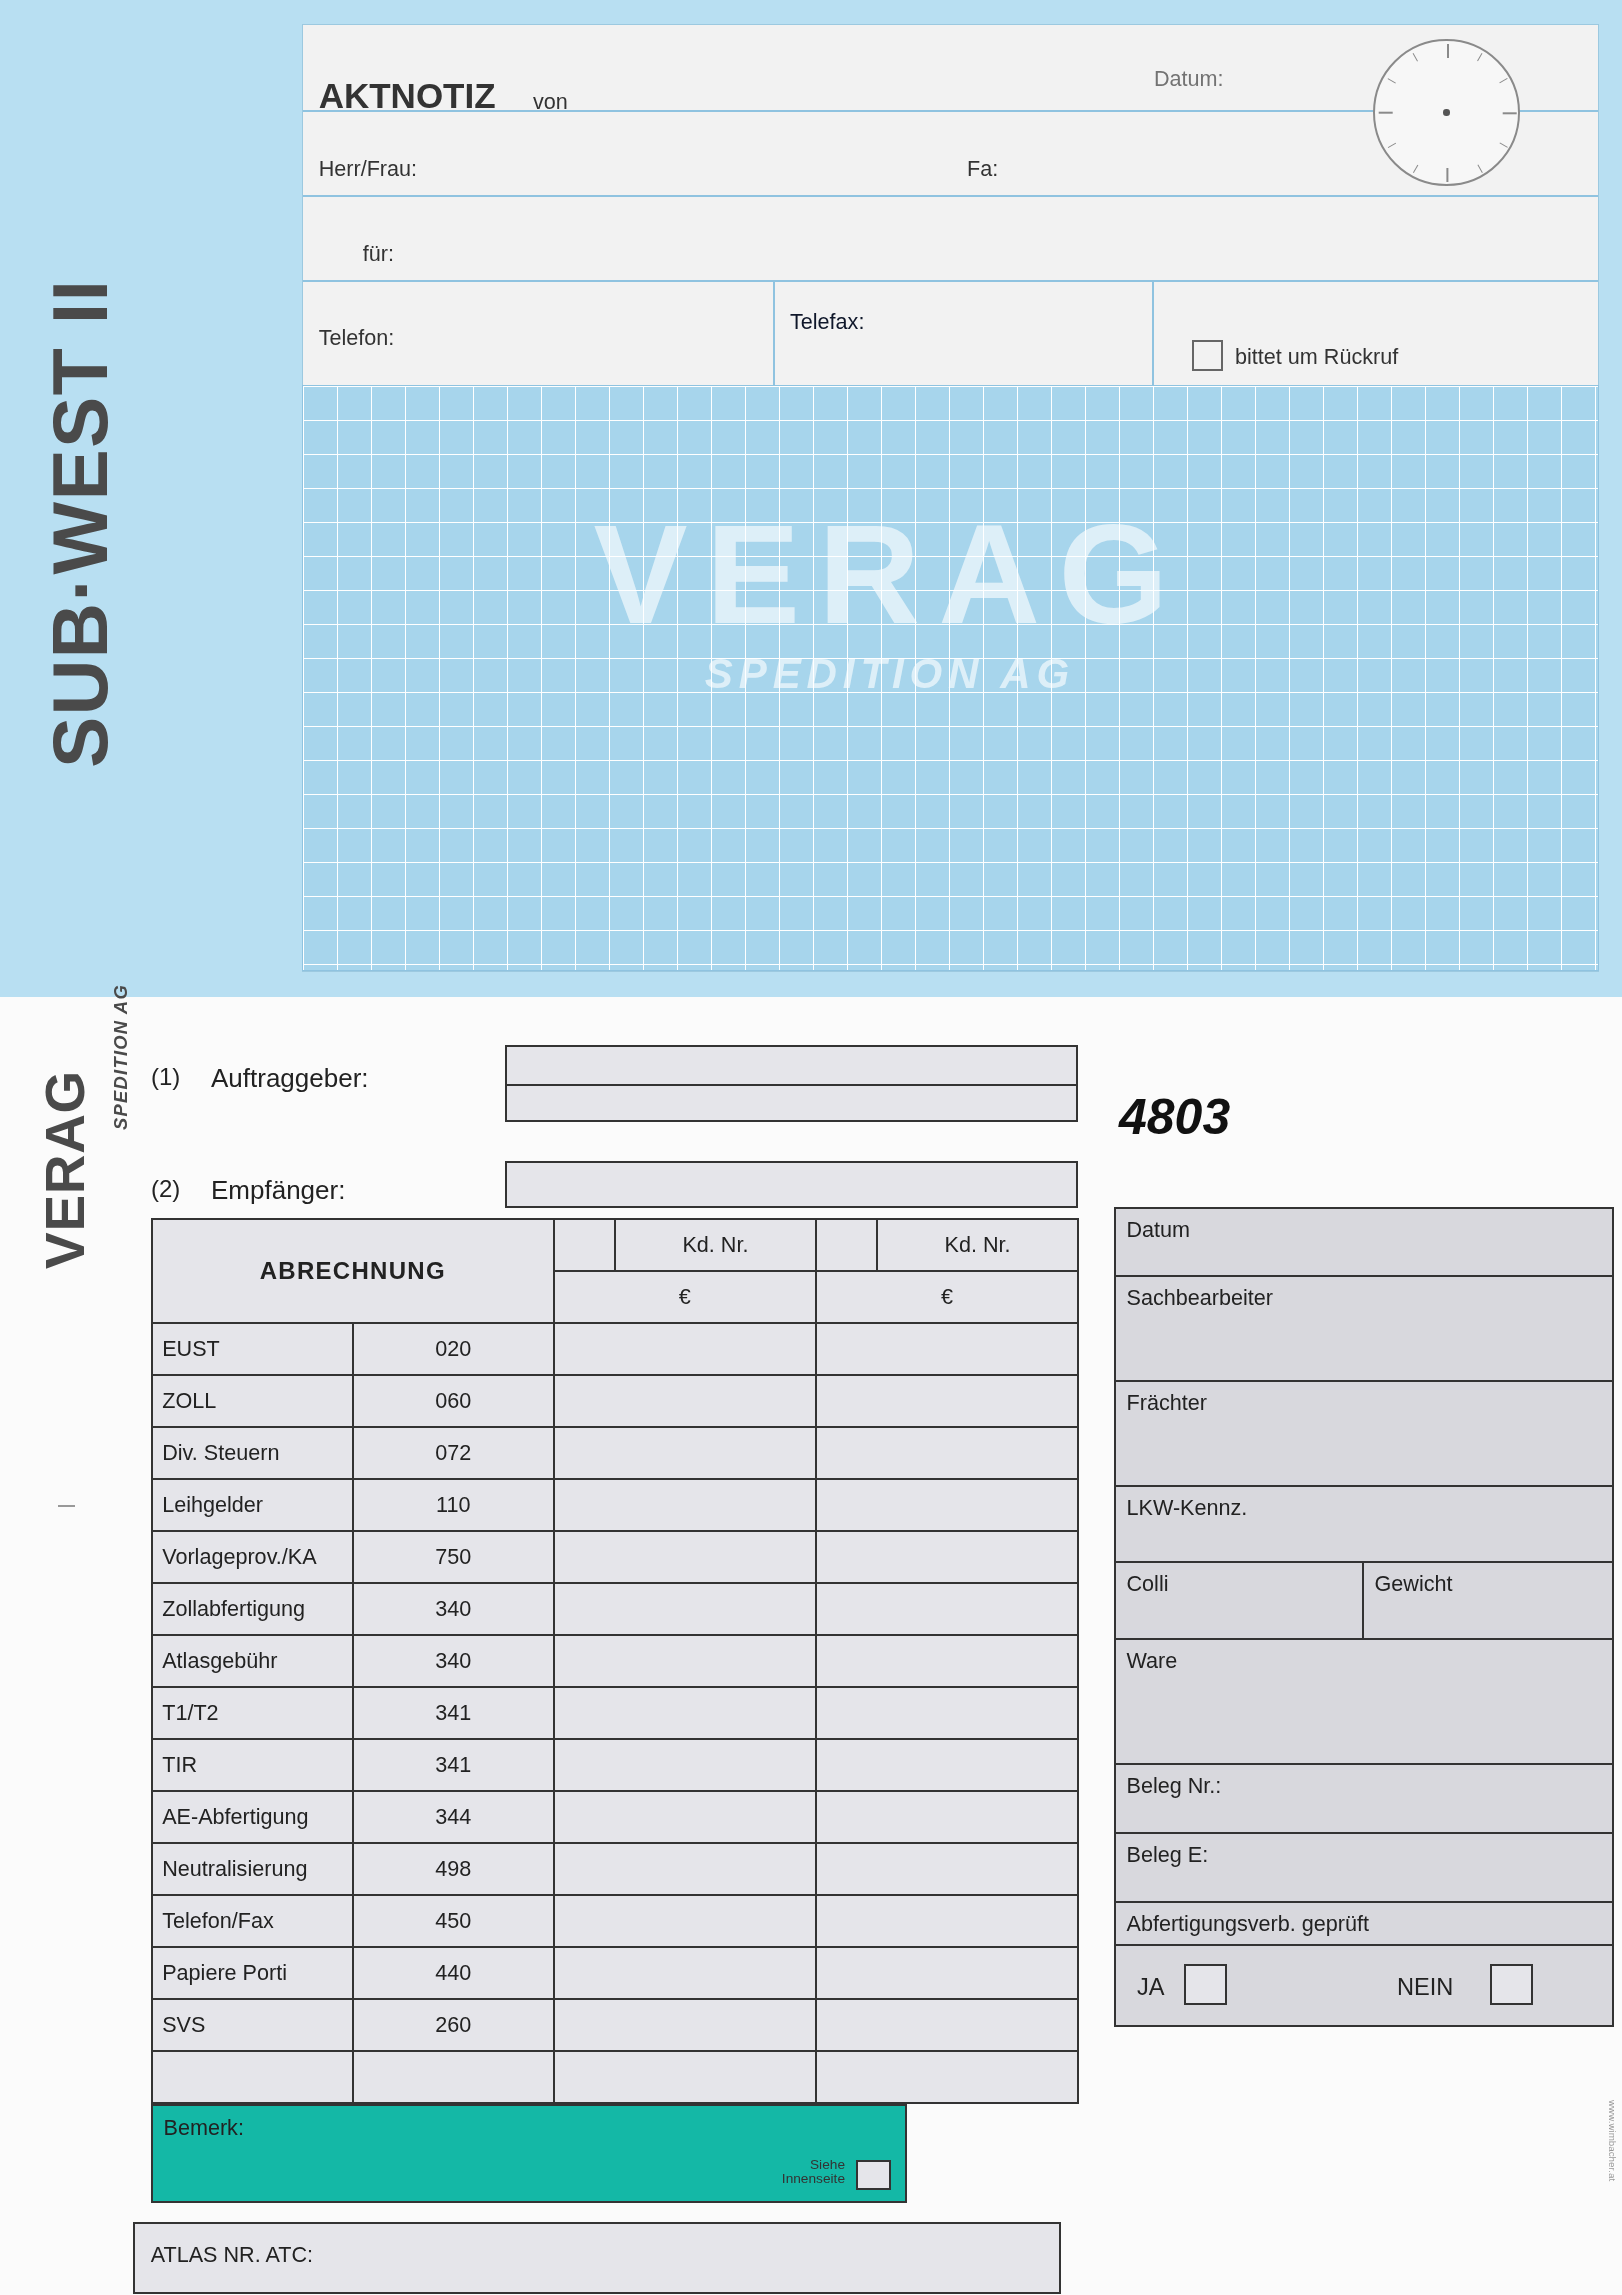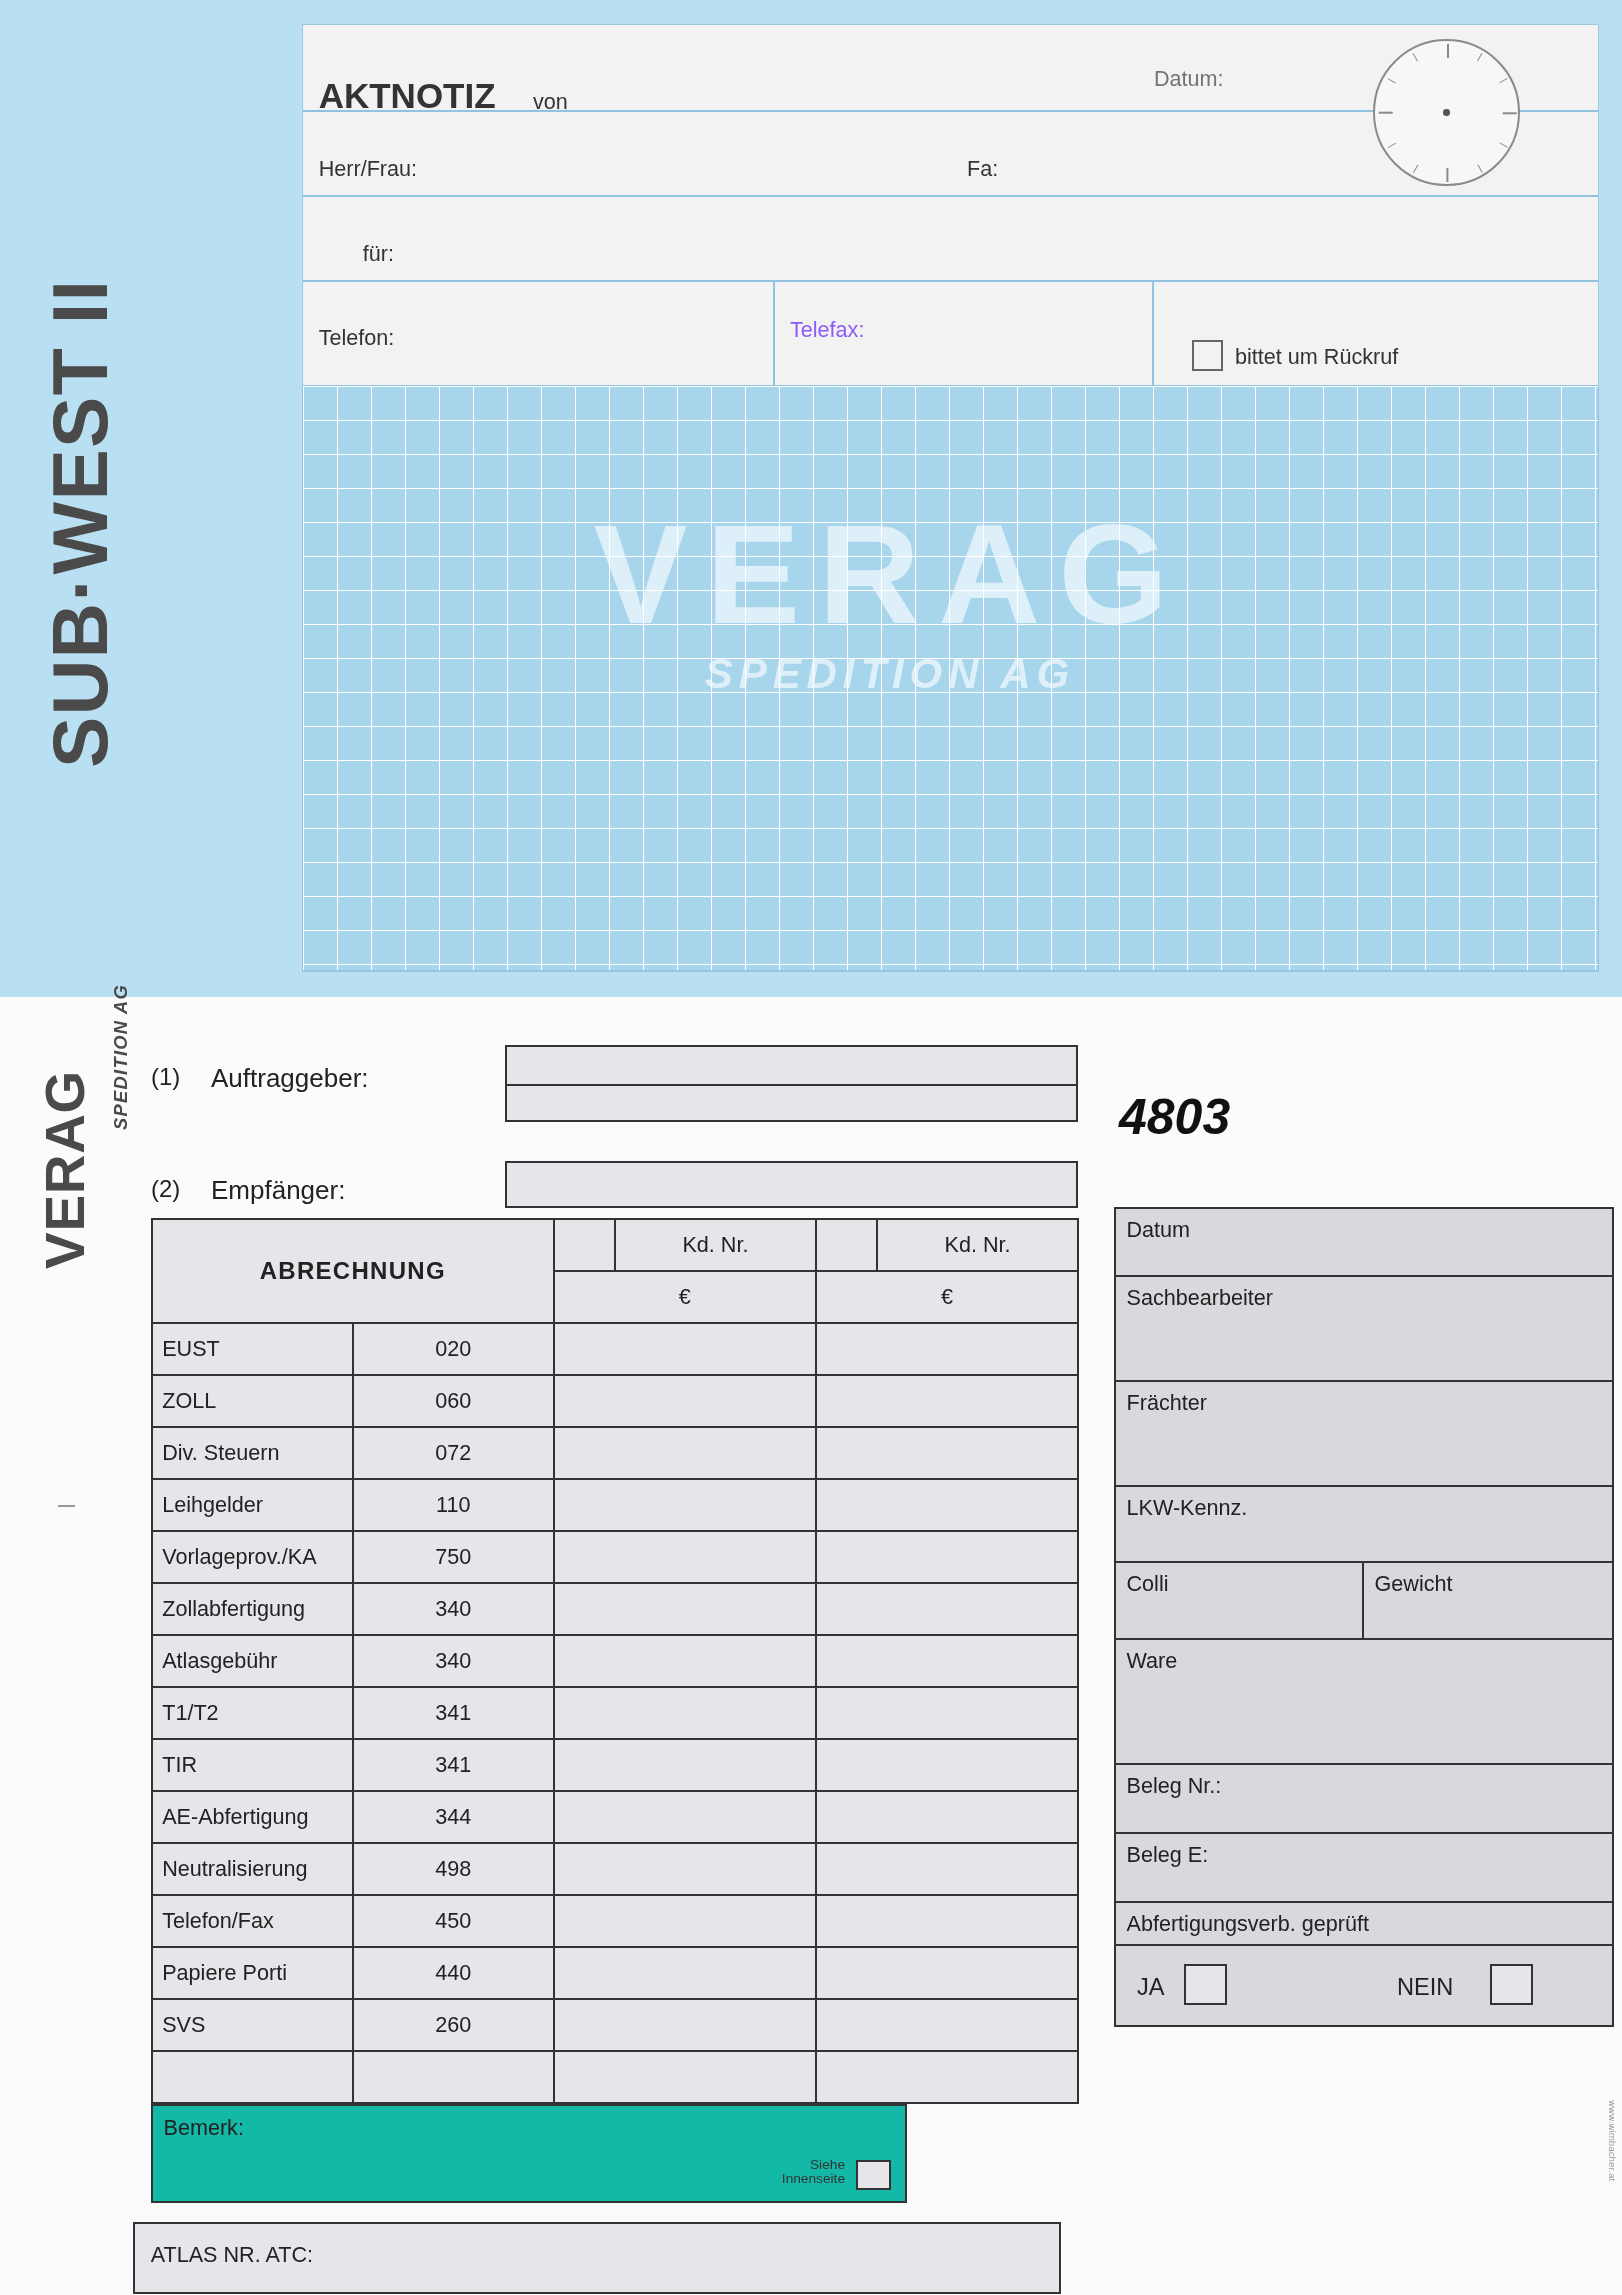--- a/index.html
+++ b/index.html
@@ -110,23 +110,23 @@
   #telefon-label {
     position: absolute;
     left: 15.7px;
     top: 300px;
     font-size: 21.6px;
     color: #333;
   }
   #telefax-label {
     position: absolute;
     left: 487px;
-    top: 292px;
-    font-size: 21.6px;
-    color: #8b5cf6;
+    top: 284px;
+    font-size: 21.6px;
+    color: #0f172a;
   }
   #rueckruf-box {
     position: absolute;
     left: 889px;
     top: 315px;
     width: 31px;
     height: 31px;
     border: 2px solid #666;
     background: #f2f2f2;
     box-sizing: border-box;

